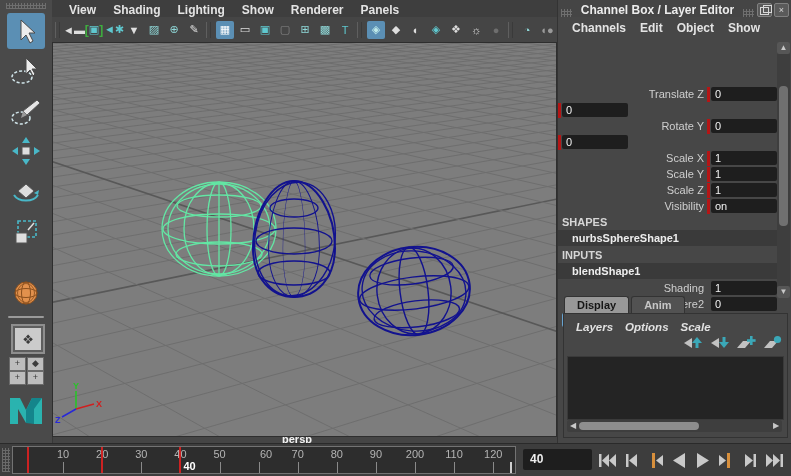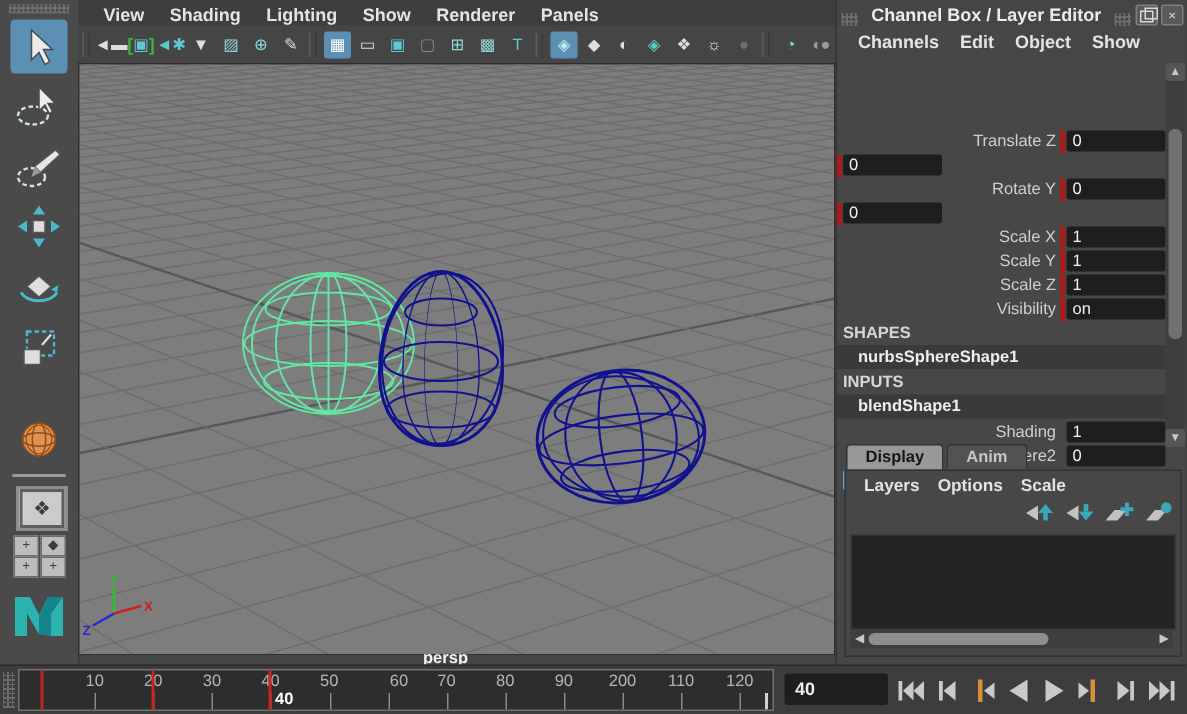--- a/index.html
+++ b/index.html
@@ -70,21 +70,21 @@
   .sc-arrow{position:absolute;left:0;width:13px;height:12px;background:#565656;color:#c8c8c8;font-size:8px;
             text-align:center;line-height:12px;border-radius:2px;}
   #cb-vthumb{position:absolute;left:2px;top:44px;width:9px;height:140px;background:#707070;border-radius:4px;}
 
   
   #le-tabs{position:absolute;left:6px;top:296px;display:flex;}
   .tab{height:17px;line-height:17px;padding:0 12px;font-size:11px;font-weight:bold;border-radius:3px 3px 0 0;
        margin-right:2px;background:#525252;color:#c6c6c6;border:1px solid #333;border-bottom:none;}
   .tab.active{background:#989898;color:#161616;}
   #le-box{position:absolute;left:5px;top:313px;width:223px;height:123px;border:1px solid #333;background:#474747;}
-  #le-menubar{position:absolute;left:0;top:0;width:100%;height:19px;display:flex;align-items:center;}
+  #le-menubar{position:absolute;left:0;top:0;width:100%;height:19px;display:flex;align-items:flex-end;font-style:italic;}
   #le-menubar .menu-item{font-size:11.5px;font-weight:bold;color:#e2e2e2;margin-left:12px;}
   #le-icons{position:absolute;right:4px;top:20px;height:20px;display:flex;align-items:center;}
   #le-icons .le-icon{margin-left:7px;}
   #le-list{position:absolute;left:3px;top:42px;width:215px;height:62px;background:#242424;border:1px solid #3a3a3a;}
   #le-hscroll{position:absolute;left:3px;top:106px;width:215px;height:12px;background:#3e3e3e;border-radius:2px;}
   .hs-arrow{position:absolute;top:0;width:12px;height:12px;color:#c8c8c8;font-size:8px;text-align:center;line-height:12px;}
   #le-hthumb{position:absolute;left:12px;top:2px;width:120px;height:8px;background:#8e8e8e;border-radius:4px;}
 
   
   #bottom-bar{left:0;top:443px;width:791px;height:33px;background:#3d3d3d;border-top:1px solid #2a2a2a;box-sizing:border-box;}

